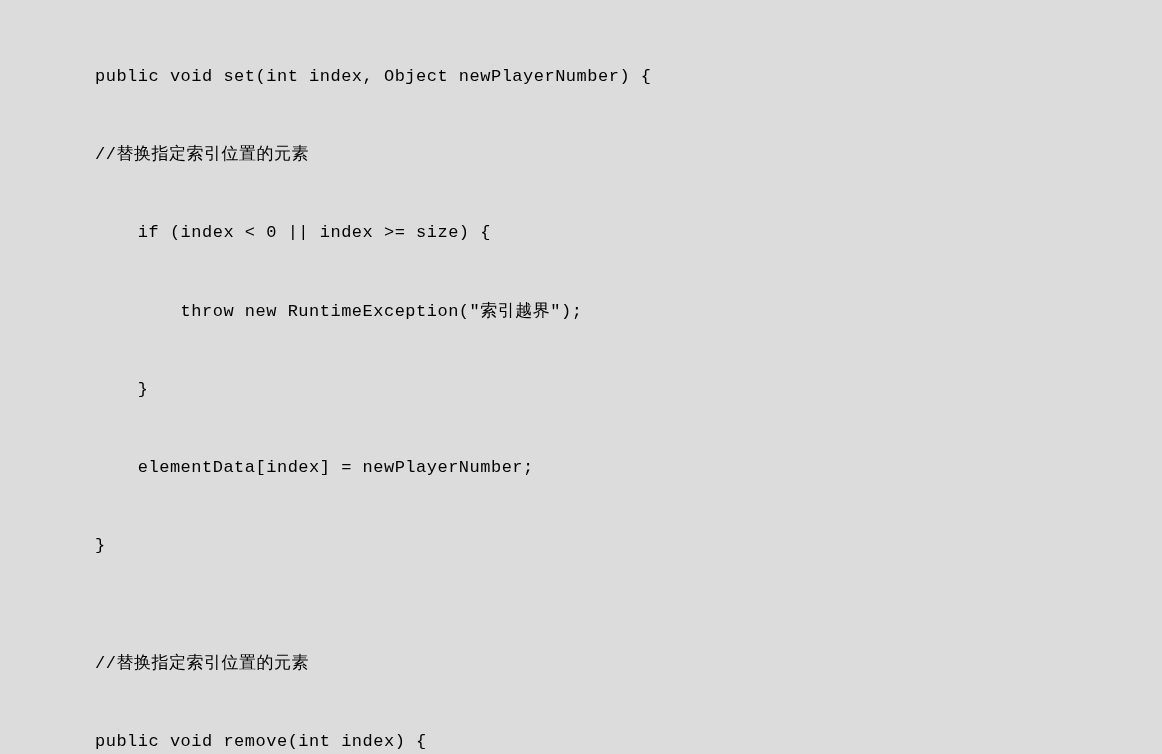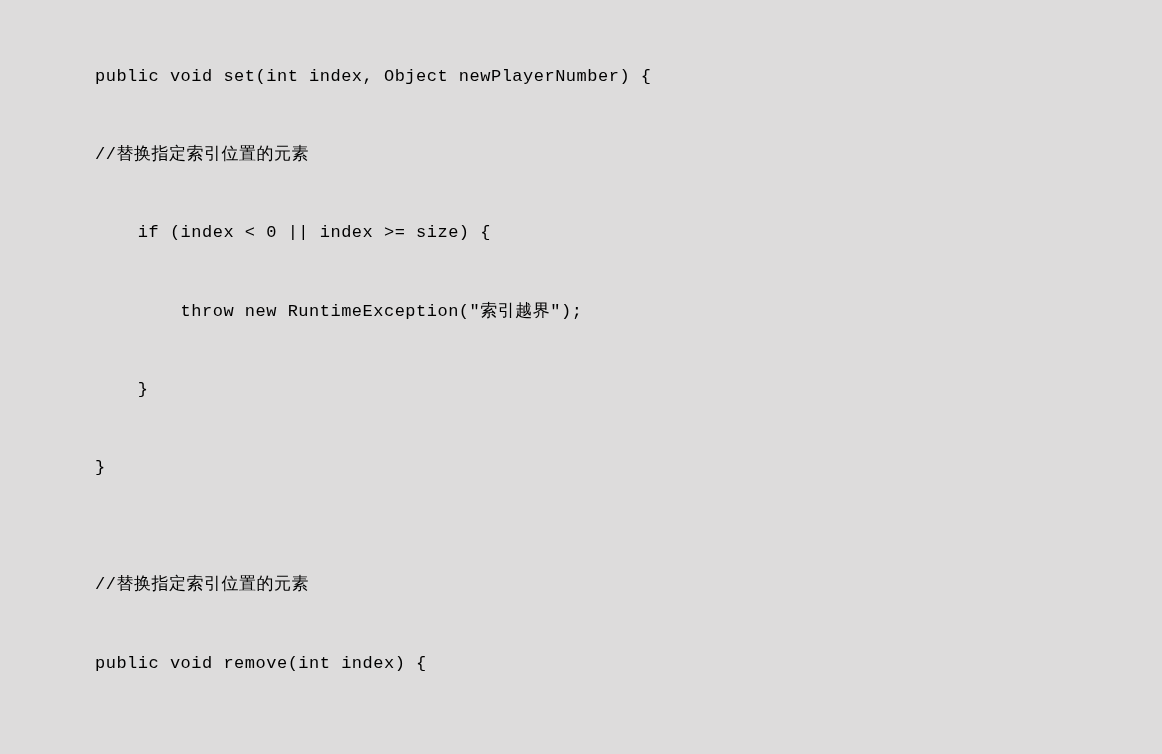--- a/index.html
+++ b/index.html
@@ -25,20 +25,21 @@
   </style>
 </head>
 <body>
 
 <div class="code-block">
 <div>public void set(int index, Object newPlayerNumber) {</div>
 <div>//替换指定索引位置的元素</div>
 <div>    if (index &lt; 0 || index &gt;= size) {</div>
 <div>        throw new RuntimeException("索引越界");</div>
 <div>    }</div>
+<div>    elementData[index] = newPlayerNumber;</div>
 <div>}</div>
 <div></div>
 <div>//替换指定索引位置的元素</div>
 <div>public void remove(int index) {</div>
 
 
 
 
 
 

